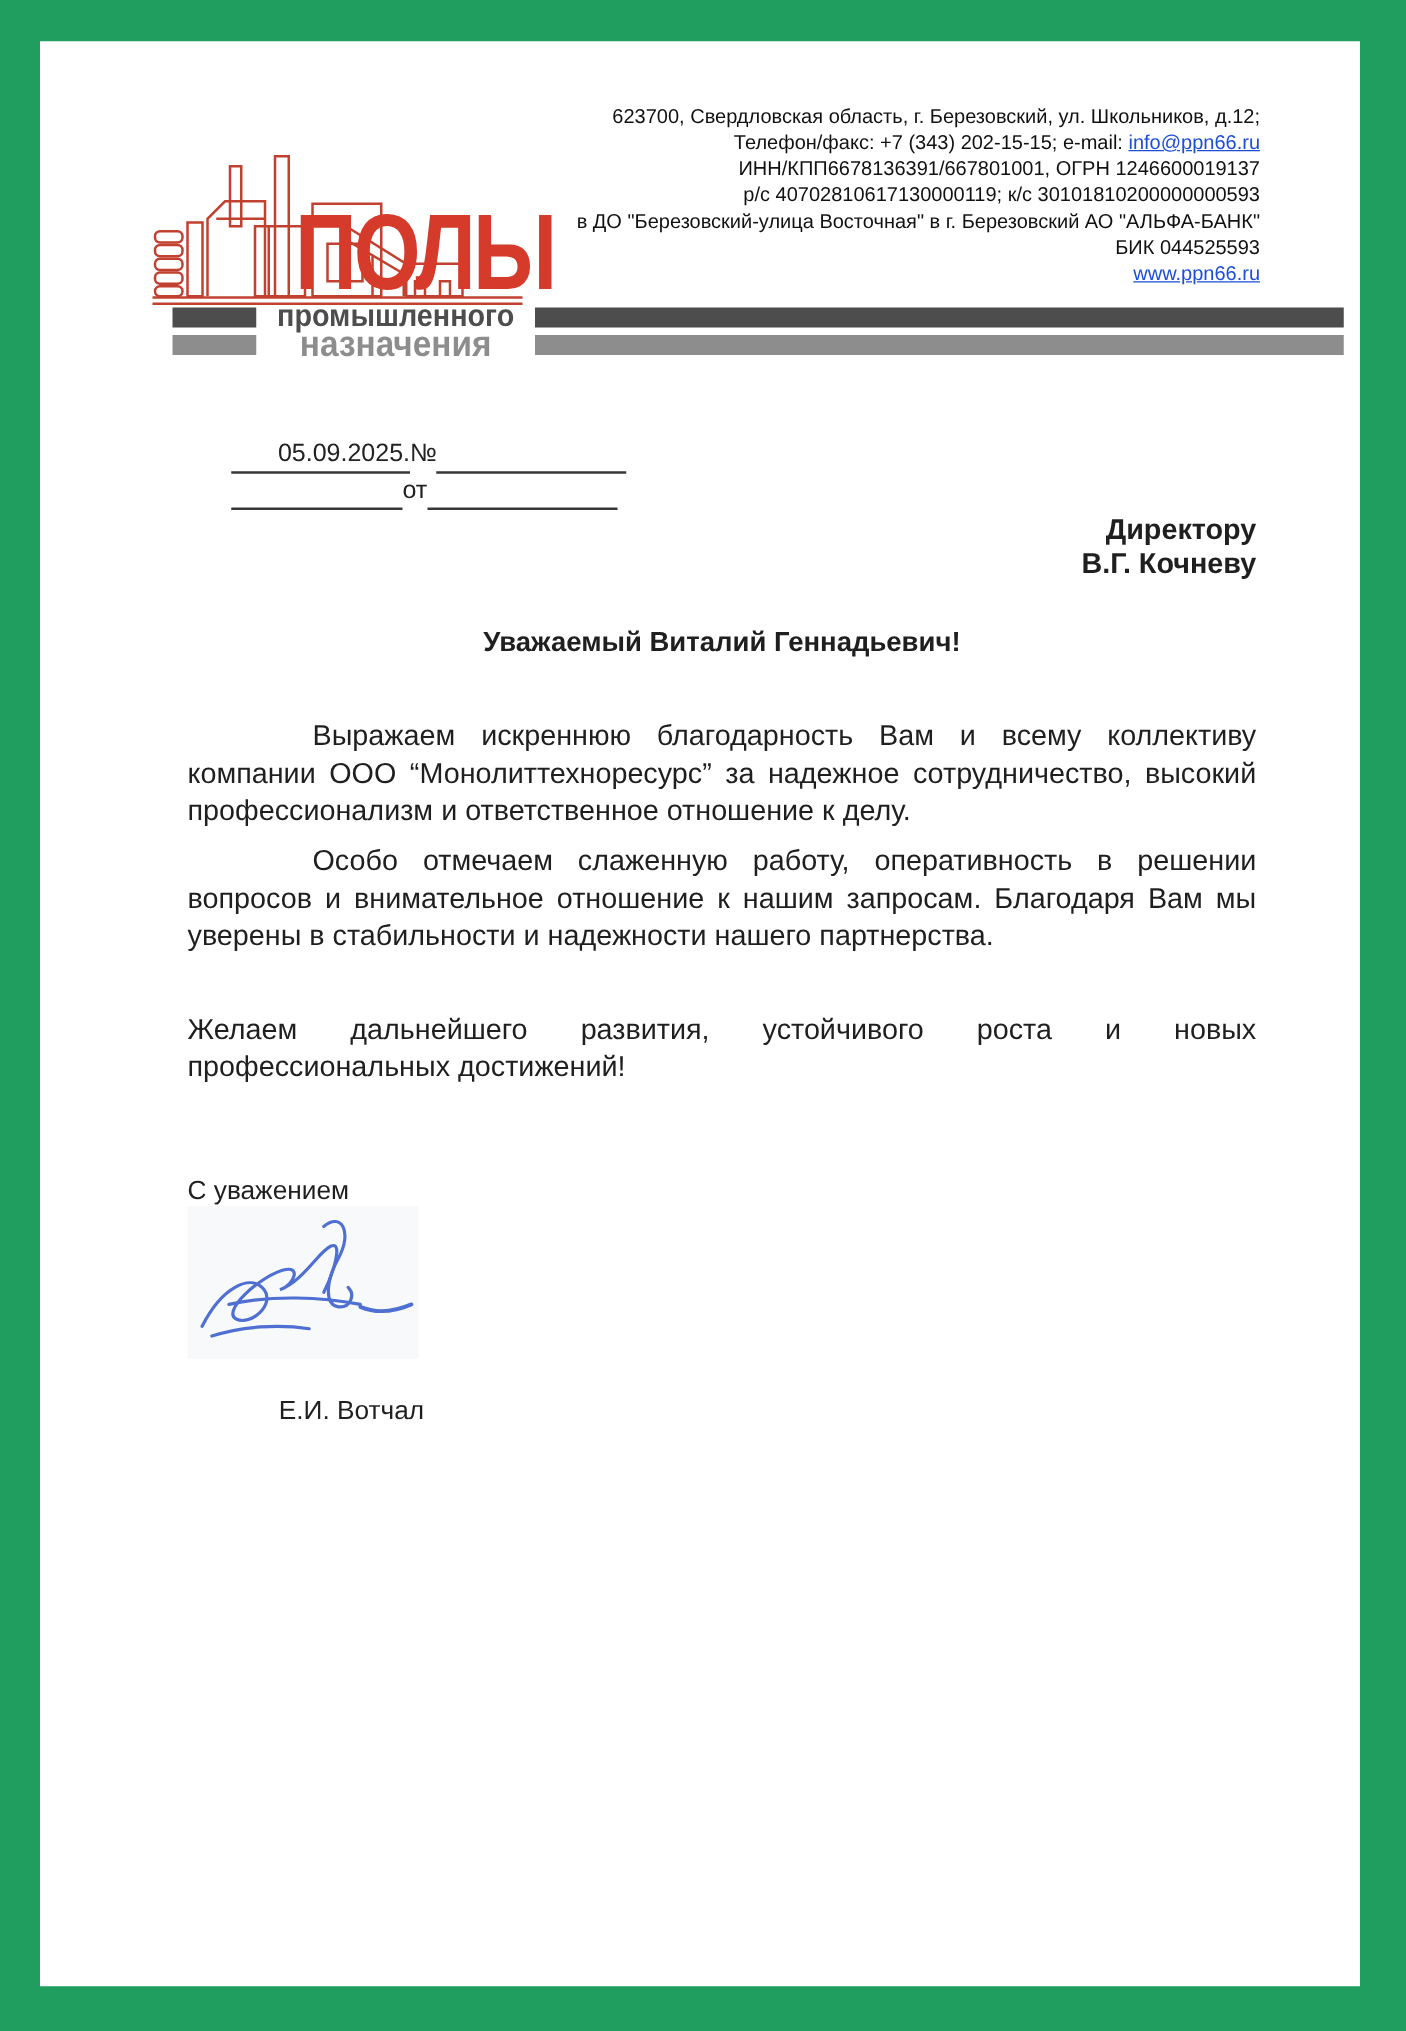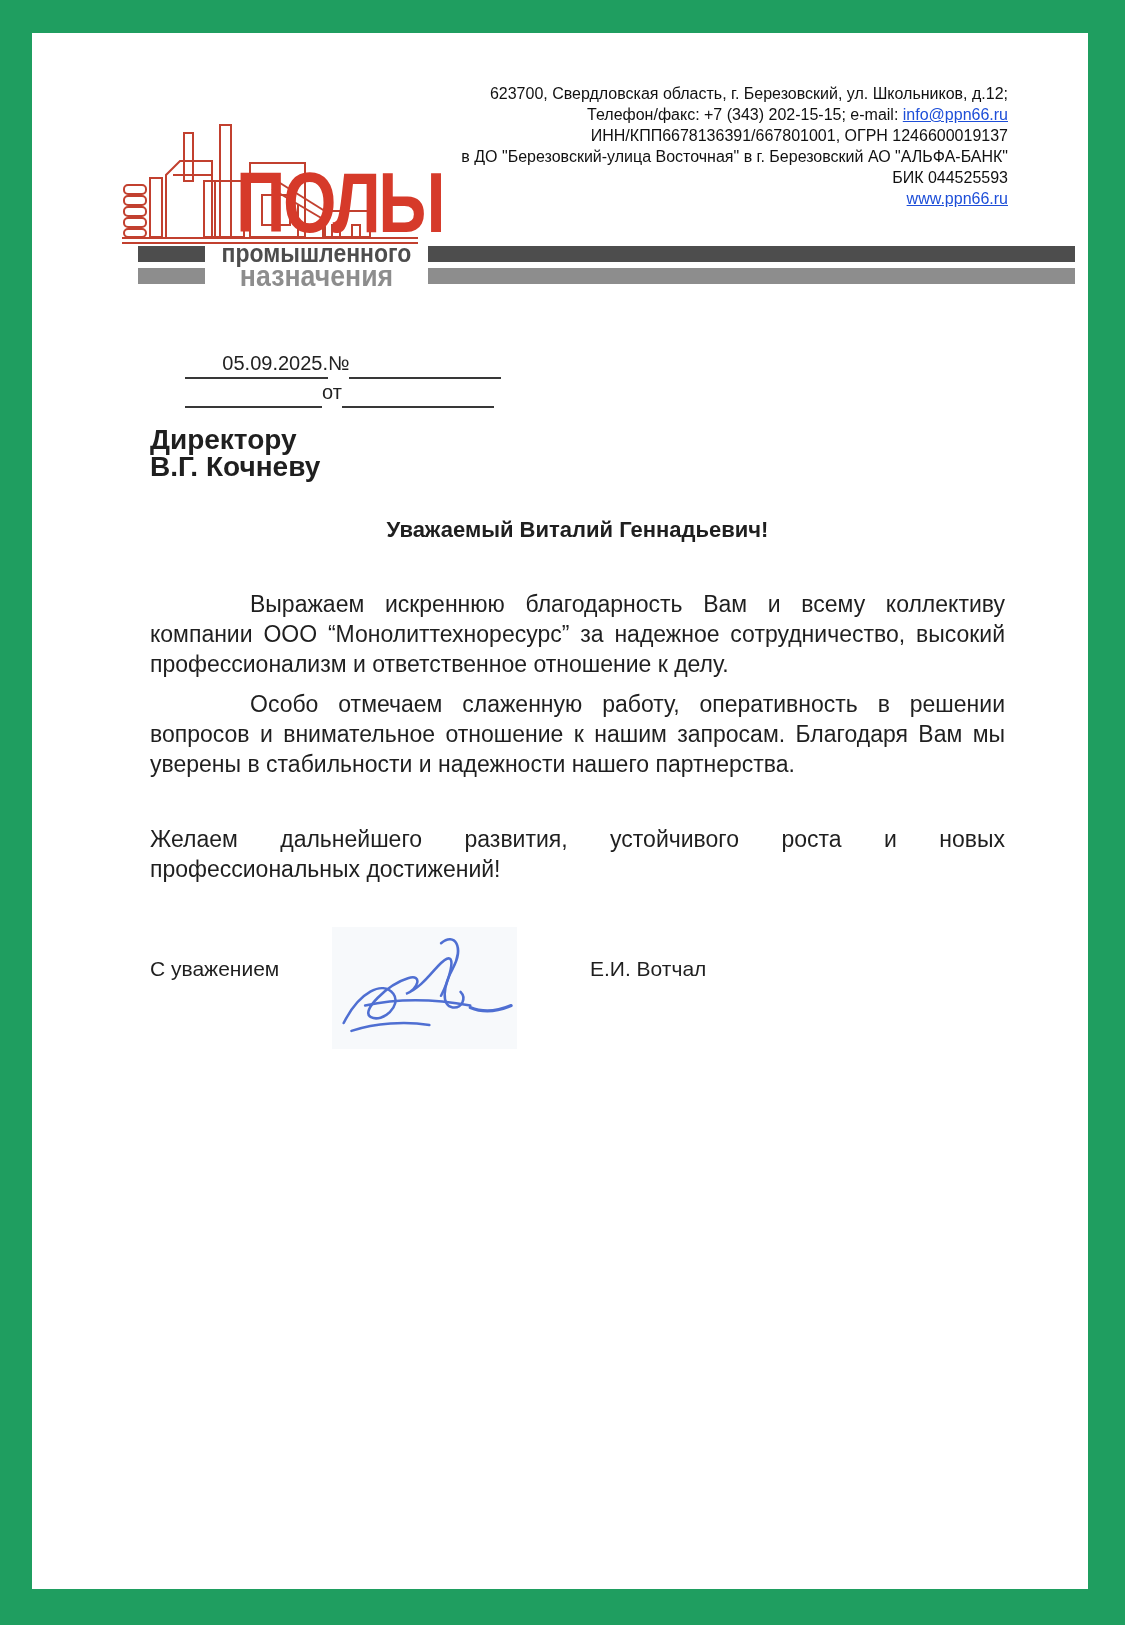--- a/index.html
+++ b/index.html
@@ -52,30 +52,30 @@
   .content { position:absolute; top:319px; left:118px; right:83px; }
 
   .ref-block { margin-left:35px; font-size:20px; color:#222; }
   .ref-line { height:29px; white-space:nowrap; }
   .u { display:inline-block; border-bottom:2px solid #383838; height:27px; vertical-align:bottom; }
   .u.w143 { width:143px; text-align:right; }
   .u.w137 { width:137px; }
   .u.w152 { width:152px; }
   .ref-label { display:inline-block; vertical-align:bottom; height:27px; }
 
-  .addressee { margin-top:16px; font-weight:bold; font-size:28px; line-height:27px; }
+  .addressee { text-align:right; font-weight:bold; font-size:23px; line-height:27px; }
 
   .salutation { margin-top:37px; text-align:center; font-weight:bold; font-size:22px; }
 
   .para { margin-top:10px; font-size:23px; line-height:30px; text-align:justify; }
   .para.first { margin-top:46px; }
   .para.indent { text-indent:100px; }
   .para.gap { margin-top:45px; }
 
-  .sig-row { margin-top:43px; display:flex; align-items:flex-start; }
+  .sig-row { margin-top:43px; display:flex; align-items:flex-start;flex-direction:column; }
   .sig-closing { width:182px; padding-top:30px; font-size:21px; }
   .sig-box { width:185px; height:122px; background:#f7f9fb; position:relative; flex:0 0 auto; }
   .sig-box svg { position:absolute; left:0; top:0; }
   .sig-name { margin-left:73px; padding-top:30px; font-size:21px; }
 </style>
 </head>
 <body>
 
 <div class="page">
   <div class="sheet">
@@ -125,20 +125,21 @@
     <div class="bar-row r2">
       <div class="shortbar"></div>
       <div class="bar-word">назначения</div>
       <div class="longbar"></div>
     </div>
 
     <div class="contact">
       <div>623700, Свердловская область, г. Березовский, ул. Школьников, д.12;</div>
       <div><span>Телефон/факс: +7 (343) 202-15-15; e-mail: </span><a>info@ppn66.ru</a></div>
       <div>ИНН/КПП6678136391/667801001, ОГРН 1246600019137</div>
+      <div>р/с 40702810617130000119; к/с 30101810200000000593</div>
       <div>в ДО "Березовский-улица Восточная" в г. Березовский АО "АЛЬФА-БАНК"</div>
       <div>БИК 044525593</div>
       <div><a>www.ppn66.ru</a></div>
     </div>
 
     <div class="content">
 
       <div class="ref-block">
         <div class="ref-line"><span class="u w143">05.09.2025.</span><span class="ref-label">№</span><span class="u w152"></span></div>
         <div class="ref-line"><span class="u w137"></span><span class="ref-label">от</span><span class="u w152"></span></div>

